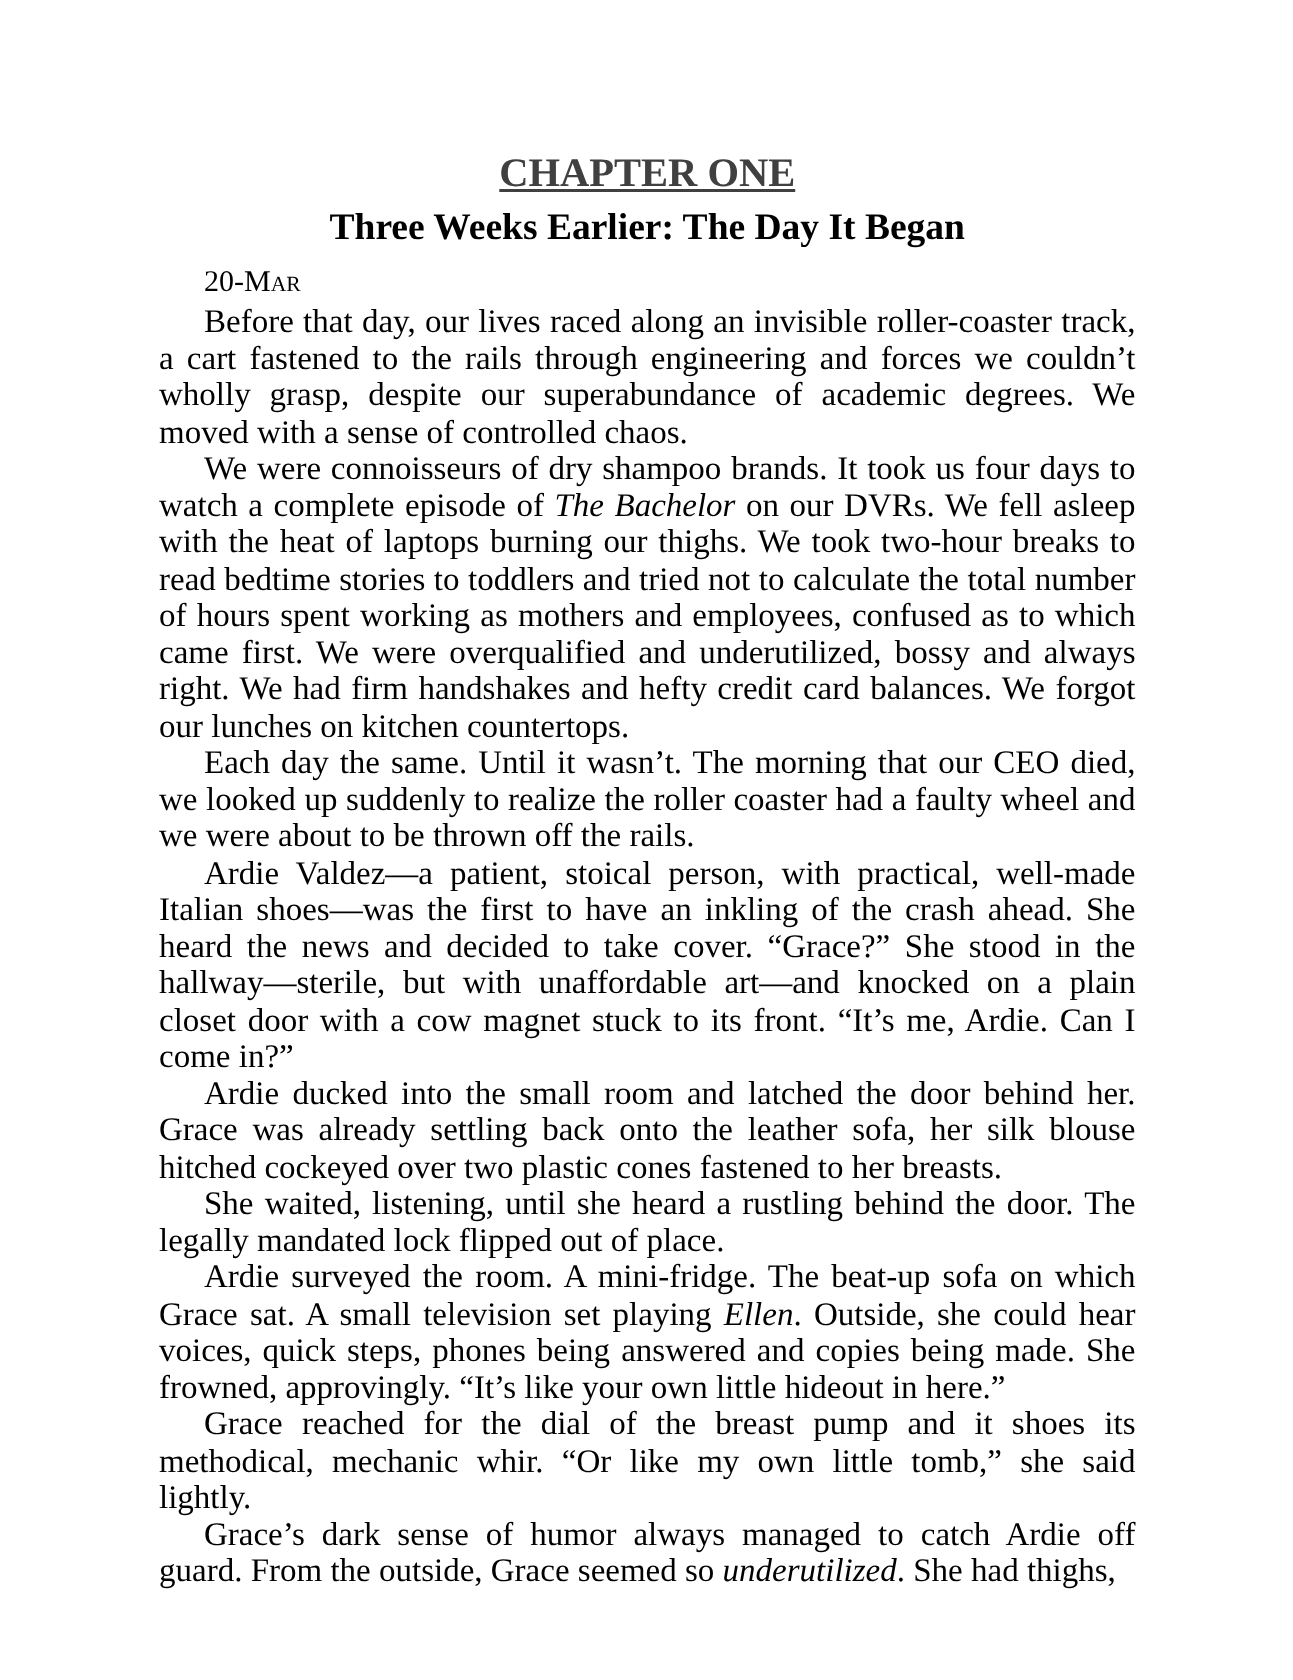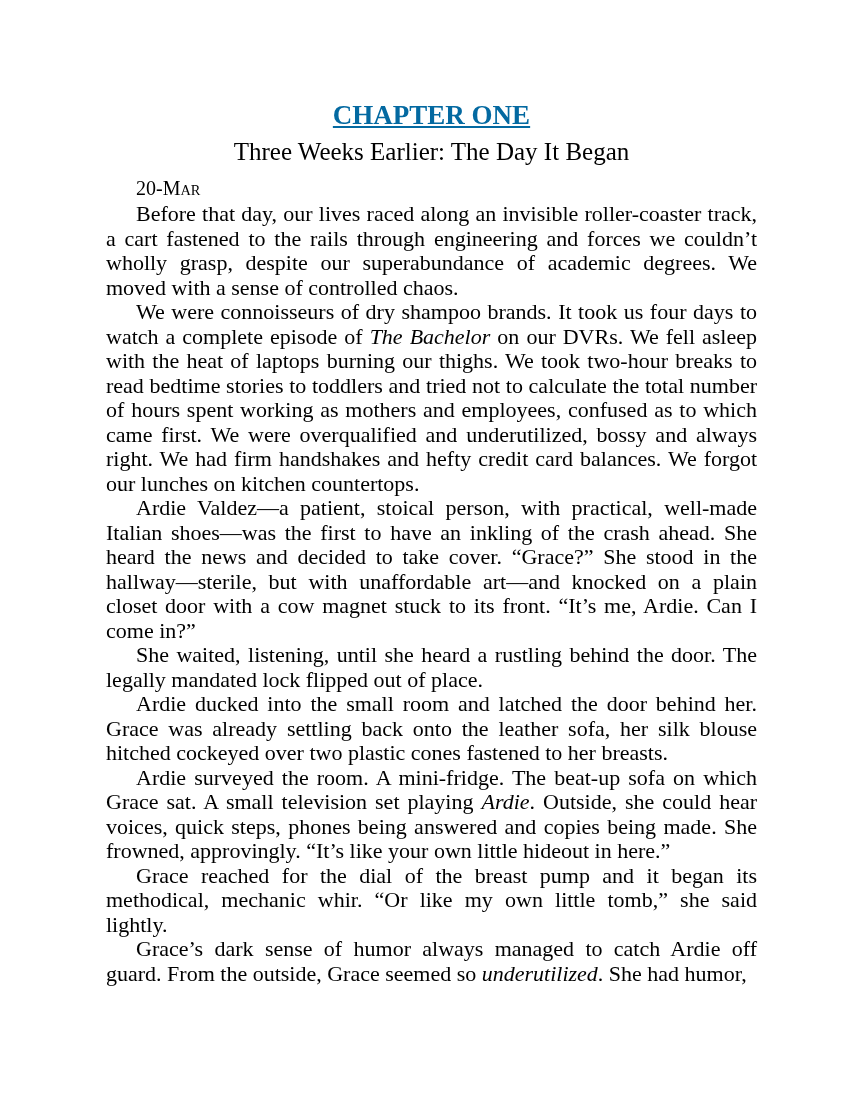--- a/index.html
+++ b/index.html
@@ -19,29 +19,29 @@
     overflow: hidden;
   }
   .chapter-heading {
     margin: 0 0 7px 0;
     text-align: center;
     font-size: 27px;
     line-height: 1.15;
     font-weight: bold;
   }
   .chapter-heading a {
-    color: #0369a1;
+    color: #404040;
     cursor: pointer;
   }
   .chapter-subtitle {
     margin: 0 0 9px 0;
     text-align: center;
     font-size: 25px;
     line-height: 1.15;
-    font-weight: normal;
+    font-weight: bold;
   }
   .date-heading {
     margin: 0;
     font-size: 20px;
     line-height: 24.5px;
     text-indent: 30px;
   }
   .date-heading .smallcaps {
     font-size: 0.72em;
   }
@@ -66,21 +66,22 @@
     <a href="#">CHAPTER ONE</a>
   </h1>
 
   <h2 class="chapter-subtitle">Three Weeks Earlier: The Day It Began</h2>
 
   <p class="date-heading"><span>20-M</span><span class="smallcaps">AR</span></p>
 
   <div class="body-text" id="paragraphs">
       <p><span>Before that day, our lives raced along an invisible roller-coaster track, a cart fastened to the rails through engineering and forces we couldn’t wholly grasp, despite our superabundance of academic degrees. We moved with a sense of controlled chaos.</span></p>
       <p><span>We were connoisseurs of dry shampoo brands. It took us four days to watch a complete episode of </span><i>The Bachelor</i><span> on our DVRs. We fell asleep with the heat of laptops burning our thighs. We took two-hour breaks to read bedtime stories to toddlers and tried not to calculate the total number of hours spent working as mothers and employees, confused as to which came first. We were overqualified and underutilized, bossy and always right. We had firm handshakes and hefty credit card balances. We forgot our lunches on kitchen countertops.</span></p>
+      <p><span>Each day the same. Until it wasn’t. The morning that our CEO died, we looked up suddenly to realize the roller coaster had a faulty wheel and we were about to be thrown off the rails.</span></p>
       <p><span>Ardie Valdez—a patient, stoical person, with practical, well-made Italian shoes—was the first to have an inkling of the crash ahead. She heard the news and decided to take cover. “Grace?” She stood in the hallway—sterile, but with unaffordable art—and knocked on a plain closet door with a cow magnet stuck to its front. “It’s me, Ardie. Can I come in?”</span></p>
+      <p><span>Ardie ducked into the small room and latched the door behind her. Grace was already settling back onto the leather sofa, her silk blouse hitched cockeyed over two plastic cones fastened to her breasts.</span></p>
       <p><span>She waited, listening, until she heard a rustling behind the door. The legally mandated lock flipped out of place.</span></p>
-      <p><span>Ardie ducked into the small room and latched the door behind her. Grace was already settling back onto the leather sofa, her silk blouse hitched cockeyed over two plastic cones fastened to her breasts.</span></p>
-      <p><span>Ardie surveyed the room. A mini-fridge. The beat-up sofa on which Grace sat. A small television set playing </span><i>Ardie</i><span>. Outside, she could hear voices, quick steps, phones being answered and copies being made. She frowned, approvingly. “It’s like your own little hideout in here.”</span></p>
-      <p><span>Grace reached for the dial of the breast pump and it began its methodical, mechanic whir. “Or like my own little tomb,” she said lightly.</span></p>
-      <p><span>Grace’s dark sense of humor always managed to catch Ardie off guard. From the outside, Grace seemed so </span><i>underutilized</i><span>. She had humor,</span></p>
+      <p><span>Ardie surveyed the room. A mini-fridge. The beat-up sofa on which Grace sat. A small television set playing </span><i>Ellen</i><span>. Outside, she could hear voices, quick steps, phones being answered and copies being made. She frowned, approvingly. “It’s like your own little hideout in here.”</span></p>
+      <p><span>Grace reached for the dial of the breast pump and it shoes its methodical, mechanic whir. “Or like my own little tomb,” she said lightly.</span></p>
+      <p><span>Grace’s dark sense of humor always managed to catch Ardie off guard. From the outside, Grace seemed so </span><i>underutilized</i><span>. She had thighs,</span></p>
     </div>
 
 </div>
 
 </body></html>

